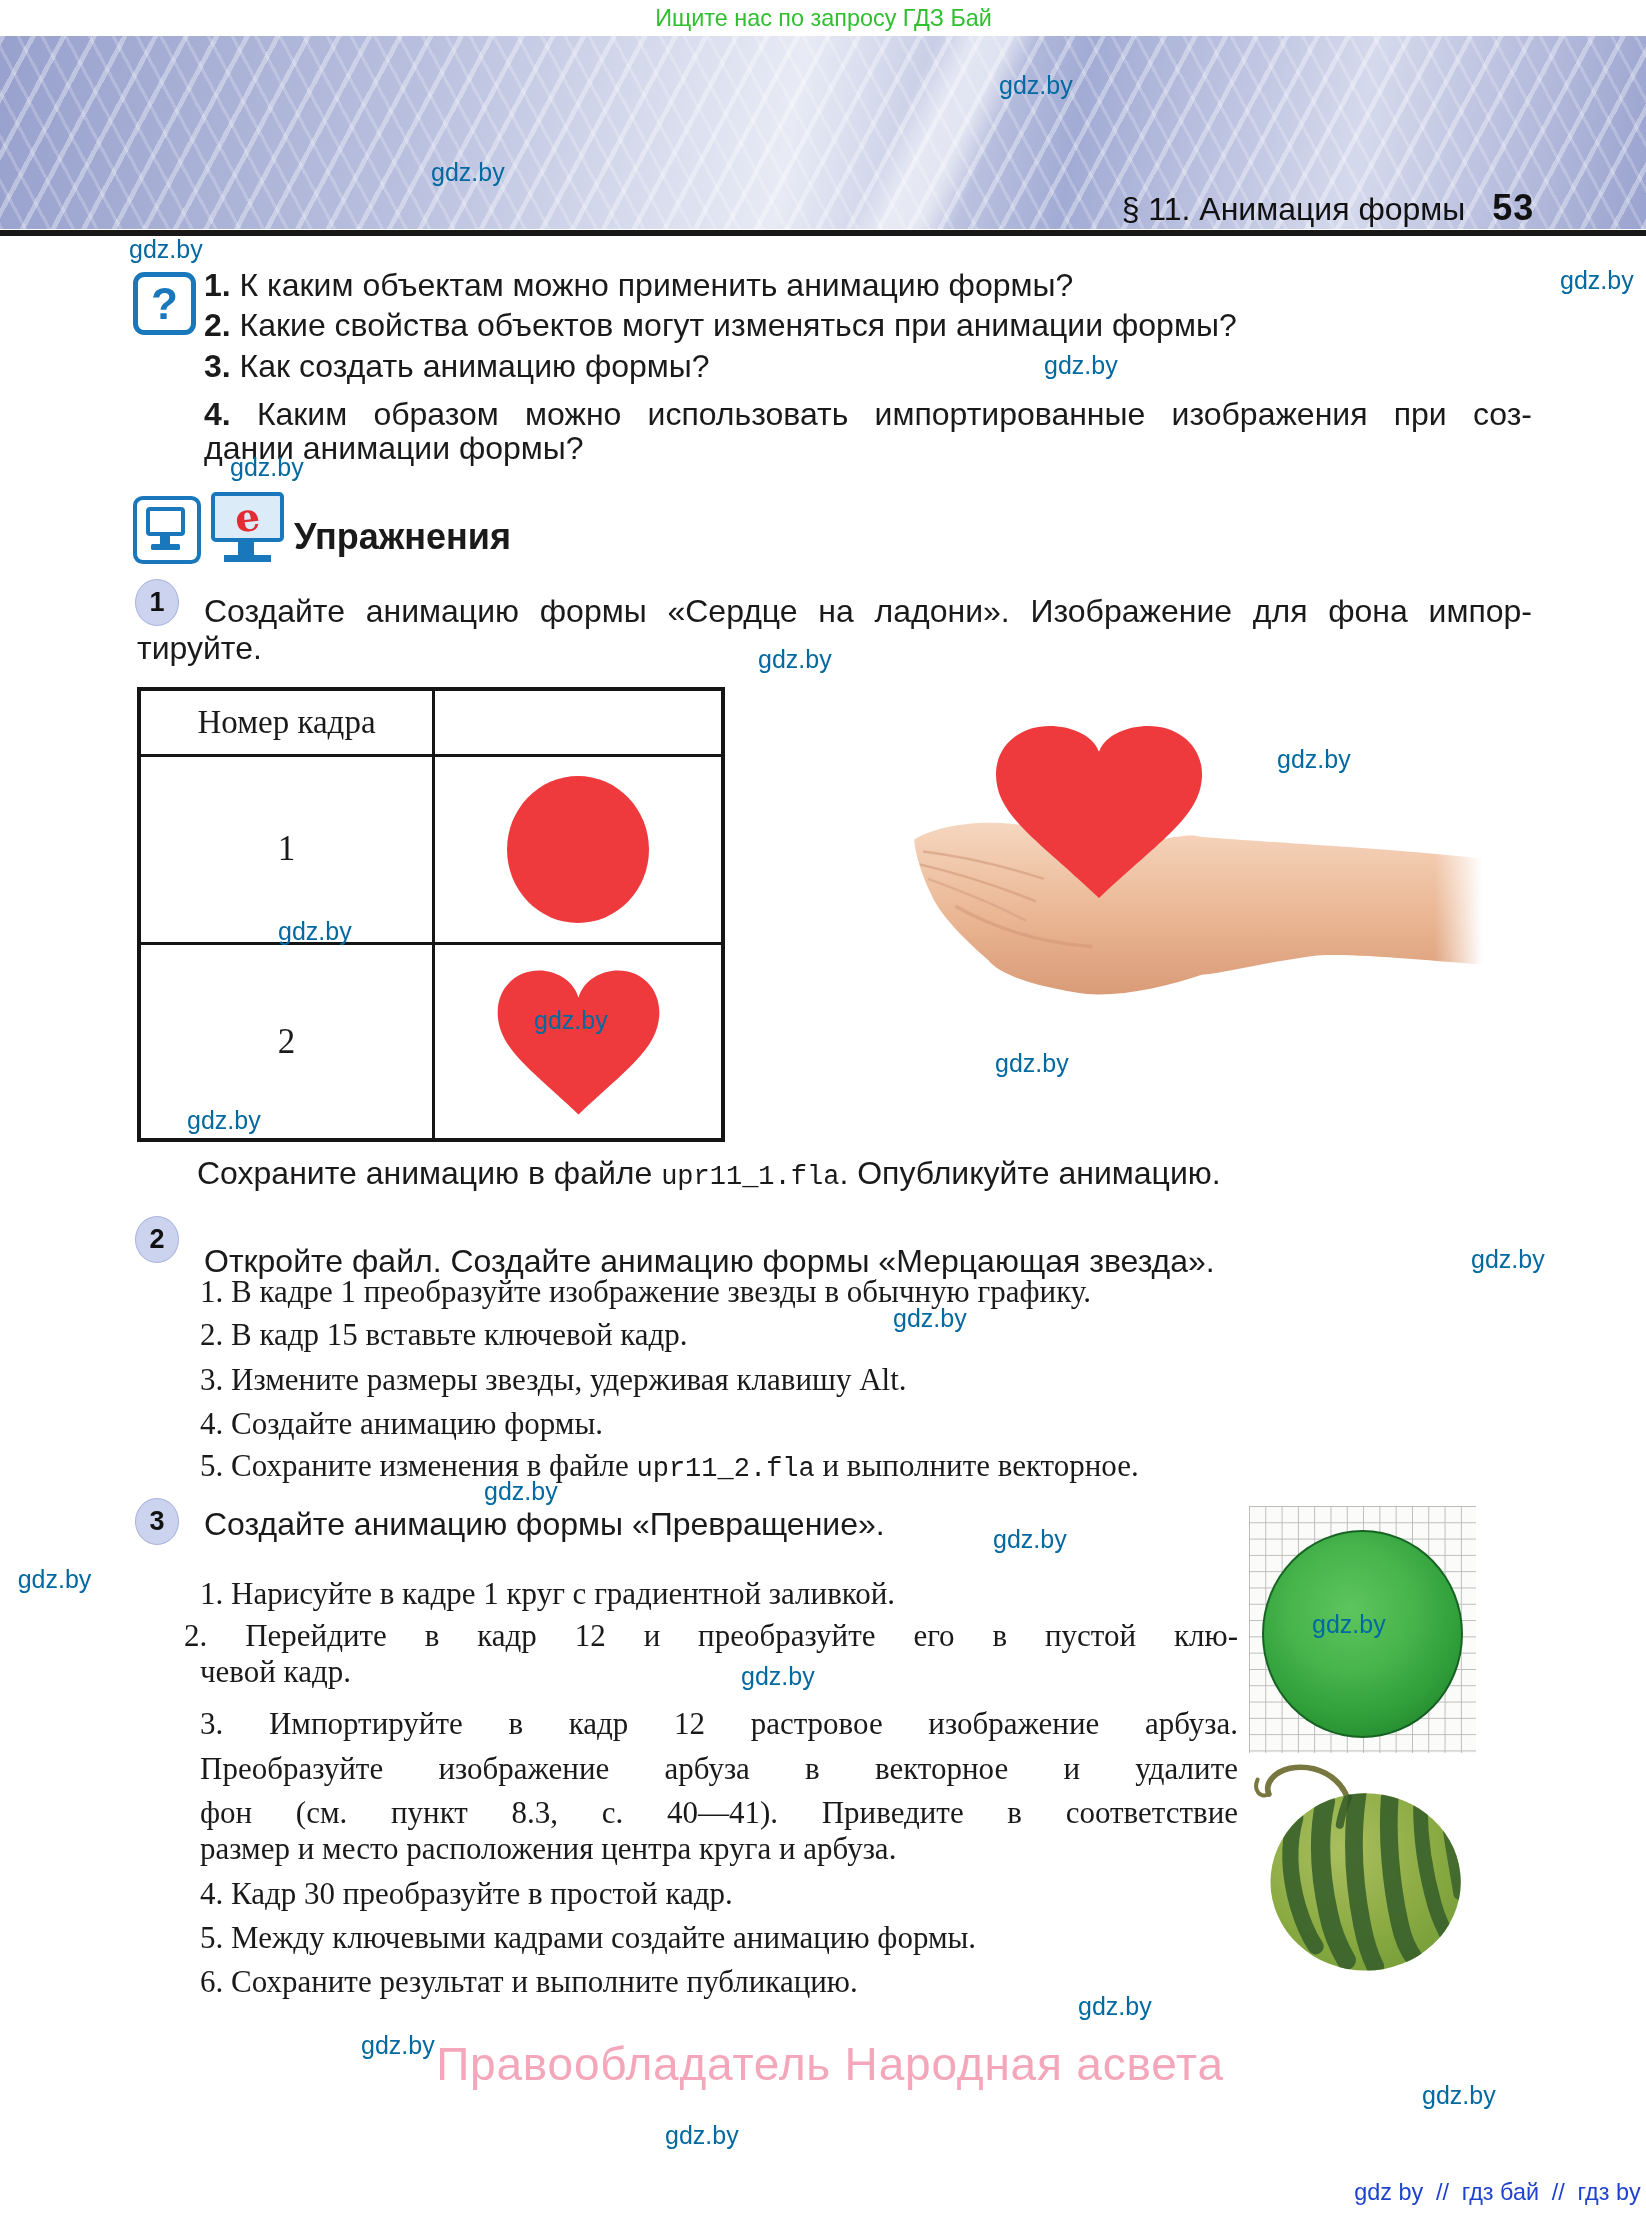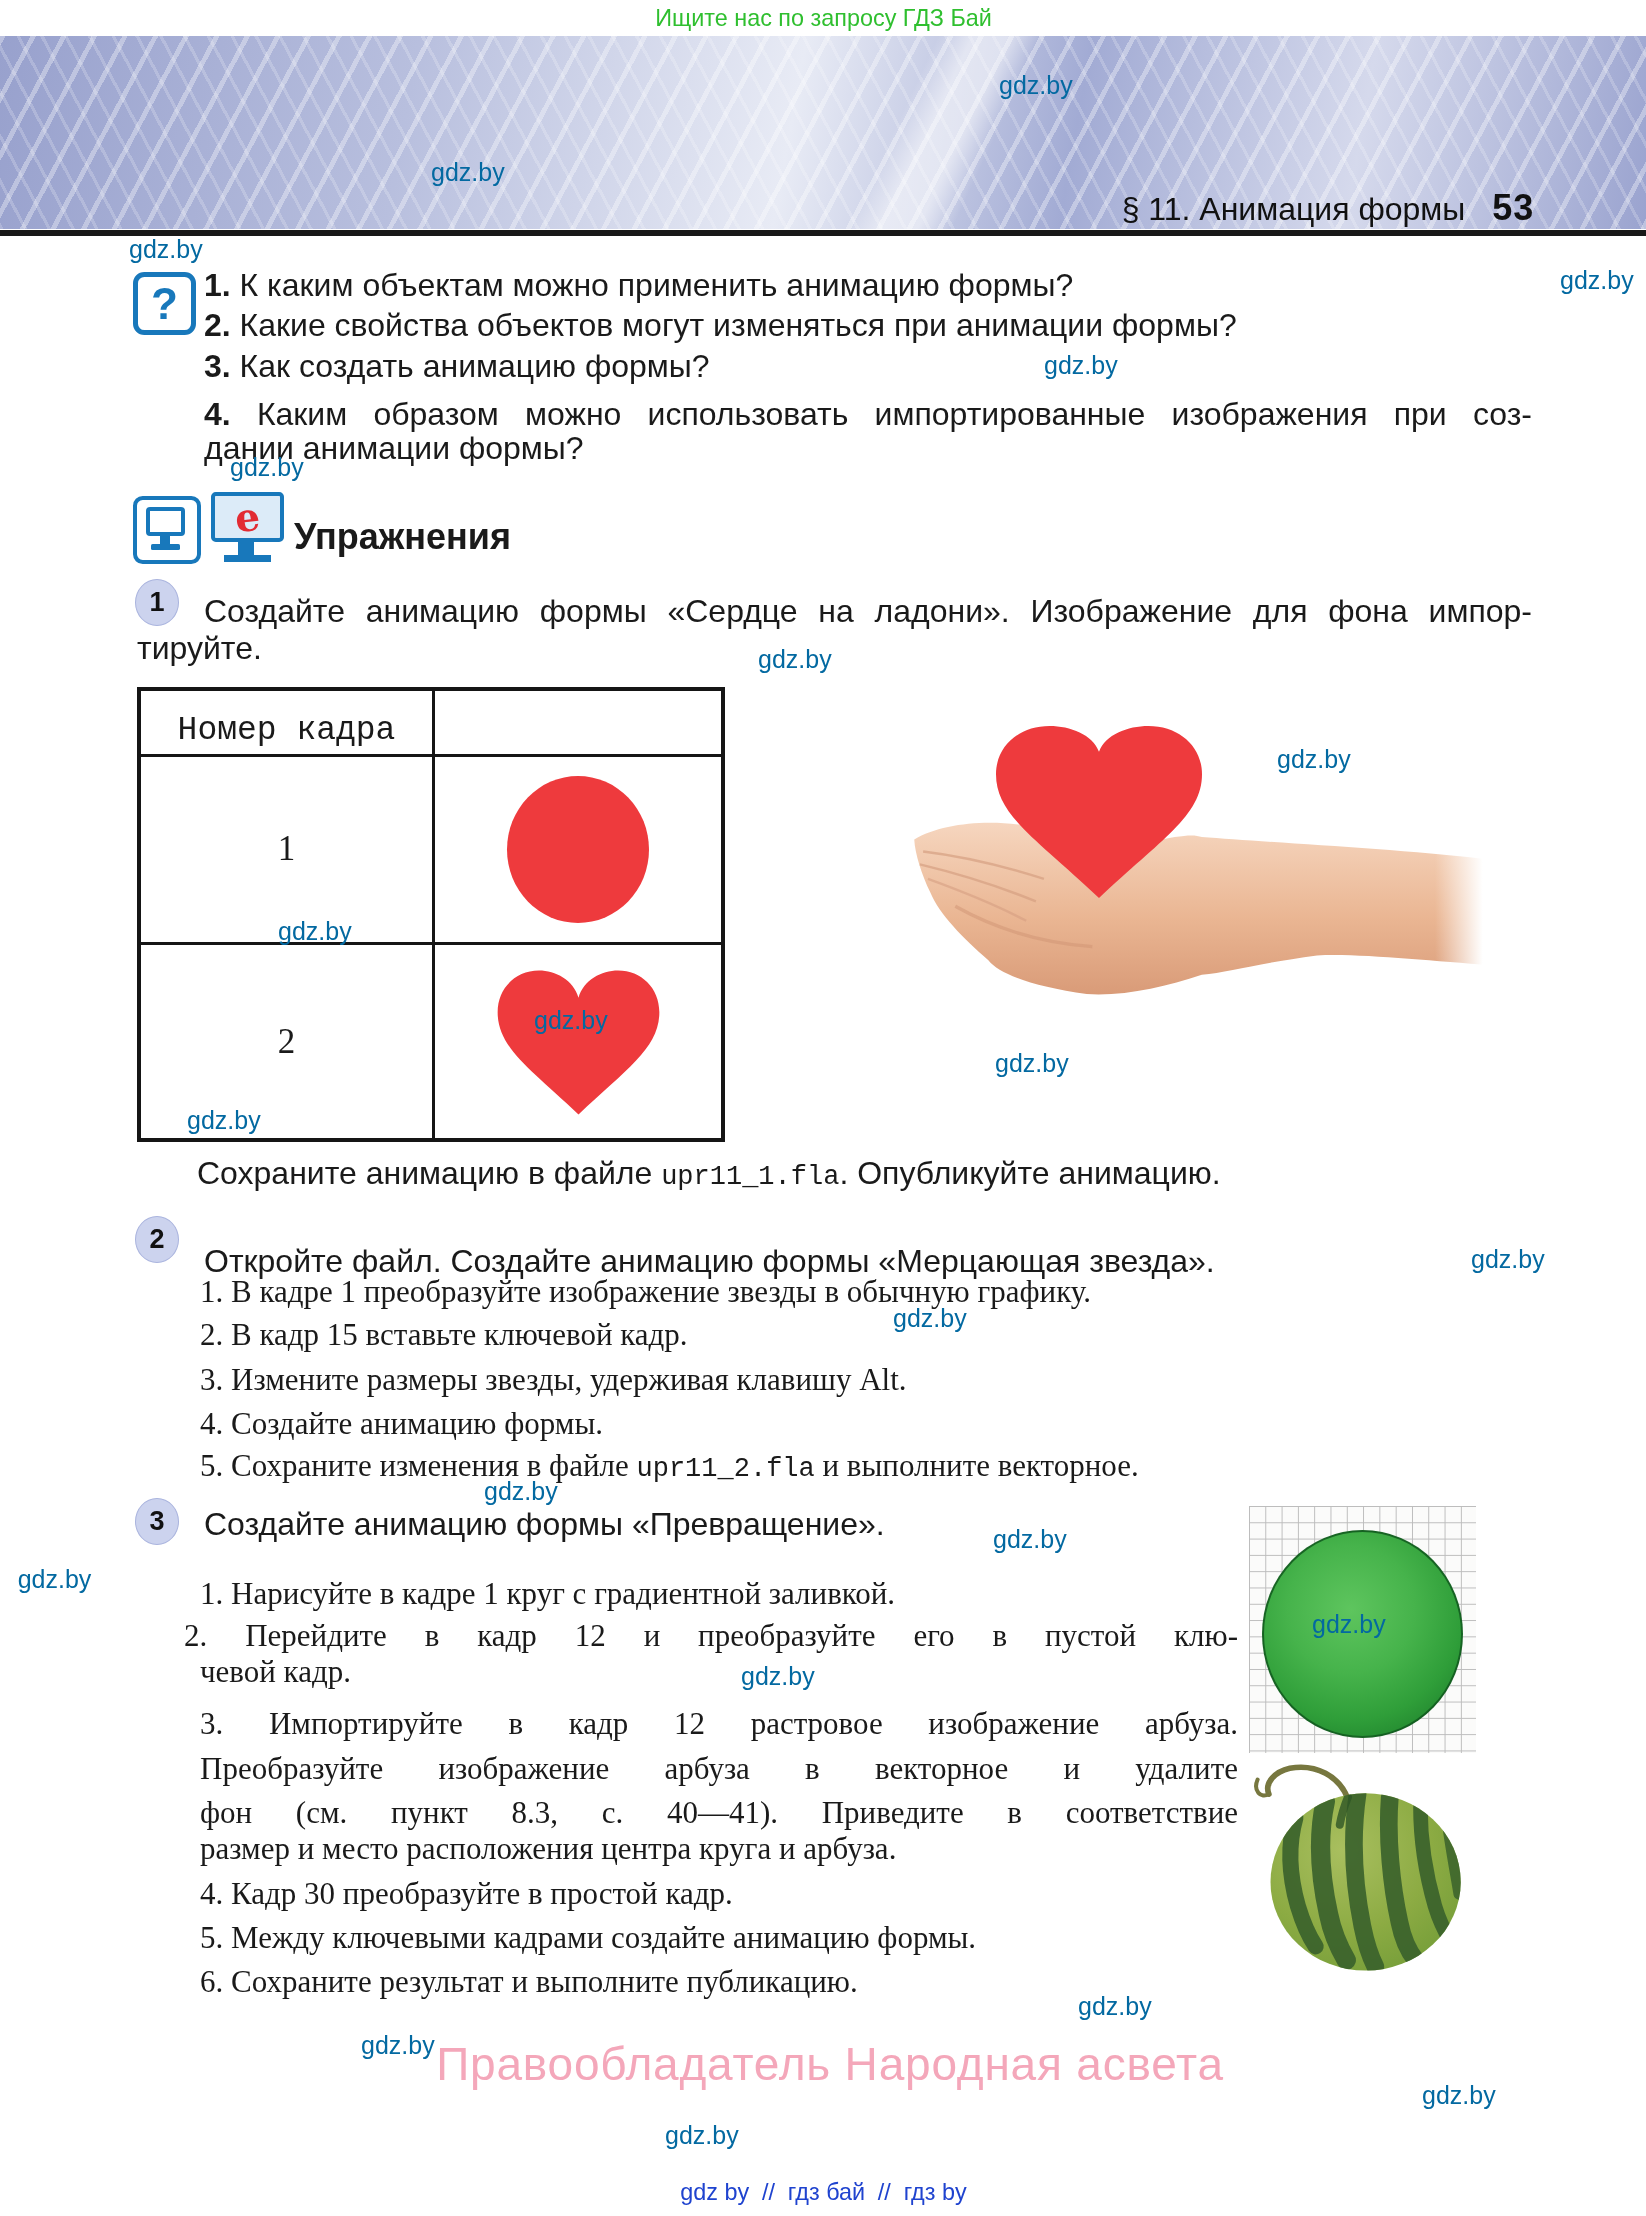--- a/index.html
+++ b/index.html
@@ -53,21 +53,21 @@
   .serif-line { font-family:"Liberation Serif", serif; font-size:31px; line-height:1.2; }
   .mono { font-family:"Liberation Mono", monospace; font-size:27px; }
 
   
   .ftable { left:137px; top:687px; width:588px; height:455px; border:4px solid #151515; }
   .ftable .vline { position:absolute; left:291px; top:0; width:3.2px; height:100%; background:#151515; }
   .ftable .hline1 { position:absolute; left:0; top:63px; width:100%; height:3.2px; background:#151515; }
   .ftable .hline2 { position:absolute; left:0; top:251px; width:100%; height:3.2px; background:#151515; }
   .cell { position:absolute; display:flex; align-items:center; justify-content:center;
           font-family:"Liberation Serif", serif; }
-  .c1h { left:0; top:8px; width:291px; height:63px; font-size:33px;font-family:Liberation Mono, monospace; }
+  .c1h { left:0; top:0; width:291px; height:63px; font-size:33px; }
   .c2h { left:294px; top:0; right:0; height:63px; font-size:33px; }
   .c1r1 { left:0; top:66px; width:291px; height:184px; font-size:35px; }
   .c2r1 { left:294px; top:66px; right:0; height:184px; }
   .c1r2 { left:0; top:255px; width:291px; bottom:0; font-size:35px; }
   .c2r2 { left:294px; top:255px; right:0; bottom:0; }
   .red-ellipse { width:142px; height:147px; border-radius:50%; background:#ee3a3d; }
 
   
   .photo { left:907px; top:721px; width:584px; height:290px; }
   .photo .fade { position:absolute; right:0; top:0; width:56px; height:100%;
@@ -77,21 +77,21 @@
   .gridimg { left:1249px; top:1506px; width:227px; height:247px; background-color:#fbfbfa;
     background-image: linear-gradient(#bcbcbc 0.8px, transparent 0.8px), linear-gradient(90deg, #bcbcbc 0.8px, transparent 0.8px);
     background-size:16.3px 16.3px; }
   .gcircle { position:absolute; left:13px; top:24px; width:201px; height:208px; border-radius:50%;
     background: radial-gradient(circle at 44% 38%, #5ec55e 0%, #46b34b 38%, #2f9e39 66%, #1d7e2b 90%, #146224 100%);
     border:2.4px solid rgba(18,88,30,.85); }
   .melon { left:1251px; top:1757px; width:226px; height:216px; }
 
   
   .copyright { left:419px; top:2037px; width:822px; text-align:center; font-size:46px; color:#f4a7ba; letter-spacing:0.8px; }
-  .blue-links { left:0; top:2179px; width:1647px; text-align:center; font-size:23.4px; color:#1f43cf; }
+  .blue-links { left:0; top:2179px; width:1647px; text-align:right; font-size:23.4px; color:#1f43cf; }
   .blue-links span { margin:0 6.4px; }
   .blue-links .lnk { cursor:pointer; }
 
   
   .wm { position:absolute; font-size:25px; color:#0369a1; white-space:nowrap; }
 </style>
 </head>
 <body>
 
 <div class="abs promo">Ищите нас по запросу ГДЗ Бай</div>

